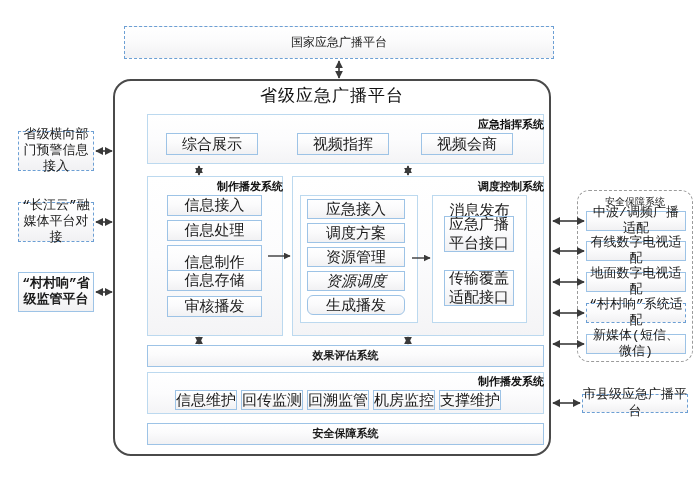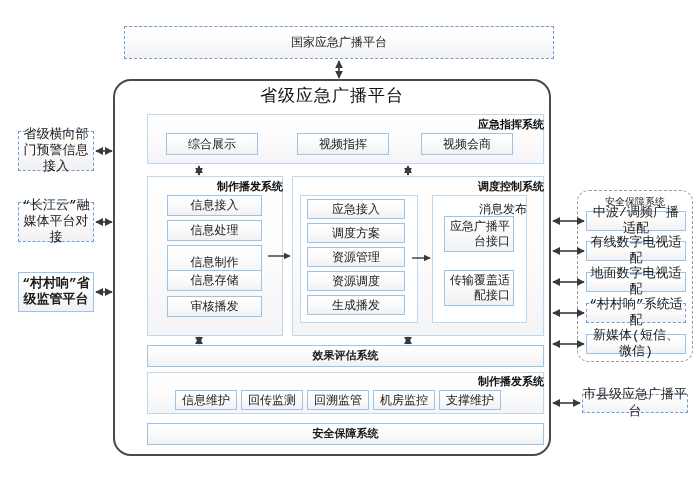--- a/index.html
+++ b/index.html
@@ -49,21 +49,21 @@
   }
   .rpanel-title{
     position:absolute;left:577px;top:195px;width:116px;text-align:center;
     font-size:10px;color:#222;
   }
 
   
   svg.arrows{position:absolute;left:0;top:0;width:697px;height:480px;
              pointer-events:none;}
 
-  .f10{font-size:12px;text-align:right;}
+  .f10{font-size:15px;}
   .f11{font-size:11px;}
   .f12{font-size:12px;}
   .f9{font-size:13px;font-family:Liberation Mono, monospace;}
 </style>
 </head>
 <body>
 
 <div class="canvas">
 
   <div class="box dashed f12" style="left:124px;top:26px;width:430px;height:33px;">
@@ -112,24 +112,24 @@
 
   <div class="box solid f10" style="left:307px;top:199px;width:98px;height:20px;">
     <span>应急接入</span>
   </div>
   <div class="box solid f10" style="left:307px;top:223px;width:98px;height:20px;">
     <span>调度方案</span>
   </div>
   <div class="box solid f10" style="left:307px;top:247px;width:98px;height:20px;">
     <span>资源管理</span>
   </div>
-  <div class="box solid f10" style="left:307px;top:271px;width:98px;height:20px;">
+  <div class="box solid f10" style="left:307px;top:271px;width:98px;height:20px;font-style:italic;">
     <span>资源调度</span>
   </div>
-  <div class="box solid f10" style="left:307px;top:295px;width:98px;height:20px;">
+  <div class="box solid f10" style="left:307px;top:295px;width:98px;height:20px;border-radius:6px;">
     <span>生成播发</span>
   </div>
 
   <div class="group white" style="left:432px;top:195px;width:95px;height:128px;"></div>
   <div class="lbl f10" style="left:432px;top:201px;width:95px;">消息发布</div>
 
   <div class="box solid f10" style="left:444px;top:216px;width:70px;height:36px;padding:0 3px;">
     <span>应急广播平台接口</span>
   </div>
   <div class="box solid f10" style="left:444px;top:270px;width:70px;height:36px;padding:0 3px;">

